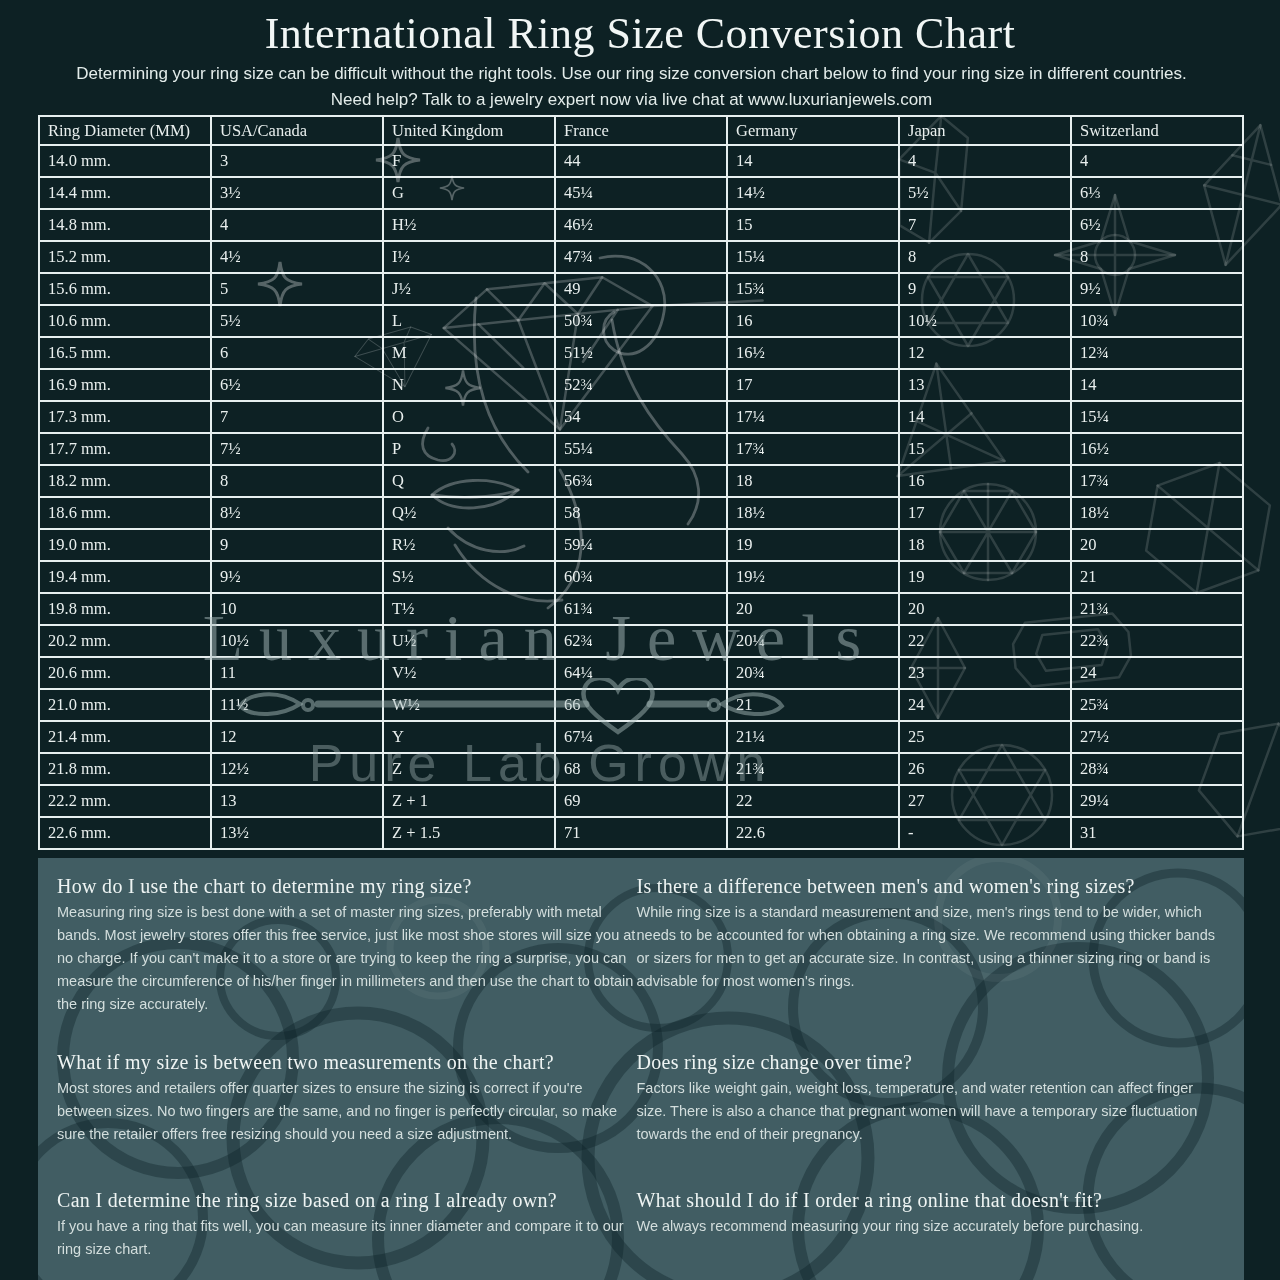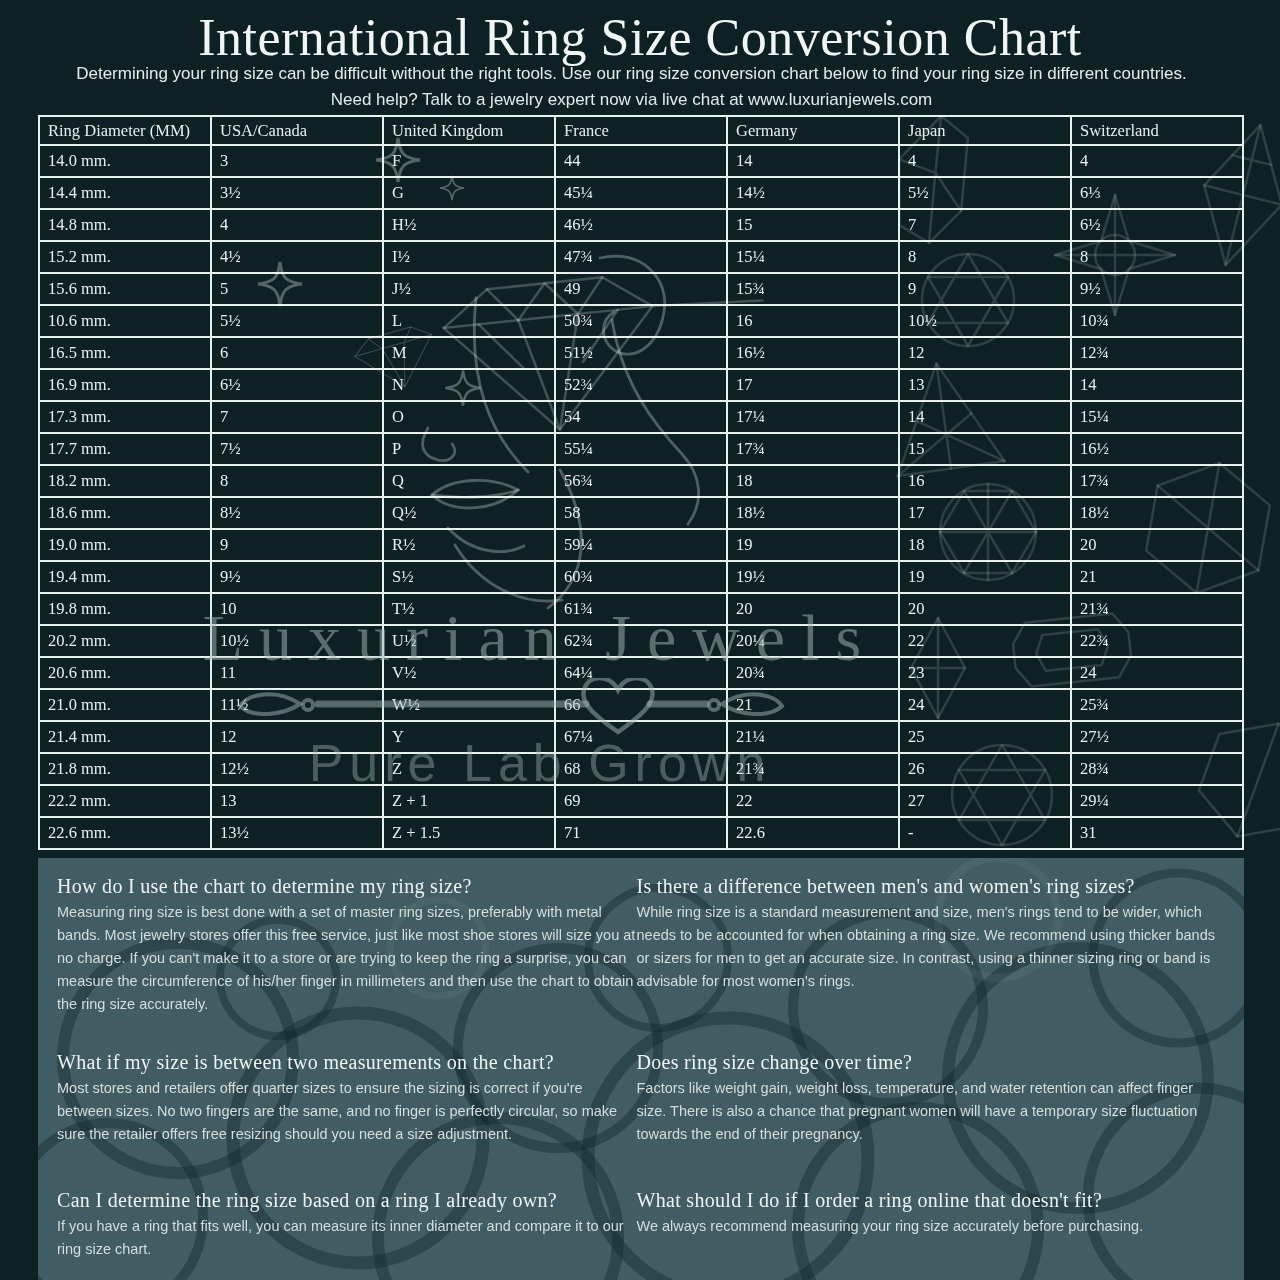--- a/index.html
+++ b/index.html
@@ -3,21 +3,21 @@
 <meta charset="utf-8">
 <style>
   html,body{margin:0;padding:0;}
   body{
     width:1280px;height:1280px;position:relative;overflow:hidden;
     background:#0d2124;
     font-family:"Liberation Serif", serif;
   }
   .page-title{
     position:absolute;top:8px;left:0;right:0;text-align:center;
-    font-size:52px;font-weight:400;color:#f1f6f5;letter-spacing:.5px;margin:0;
+    font-size:44px;font-weight:400;color:#f1f6f5;letter-spacing:.5px;margin:0;
     z-index:4;
   }
   .page-subtitle{
     position:absolute;top:61px;left:55px;right:72px;text-align:center;
     font-family:"Liberation Sans", sans-serif;
     font-size:17px;line-height:1.55;color:#e3ecea;margin:0;z-index:4;
   }
   table.conv{
     position:absolute;top:115px;left:38px;width:1206px;
     border-collapse:collapse;table-layout:fixed;z-index:1;

